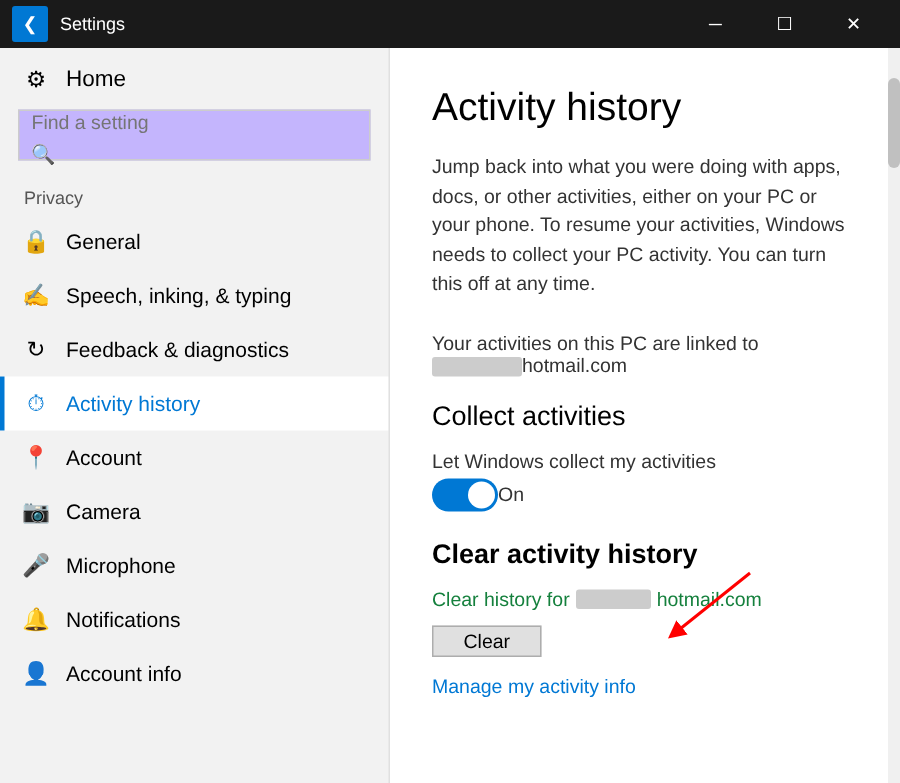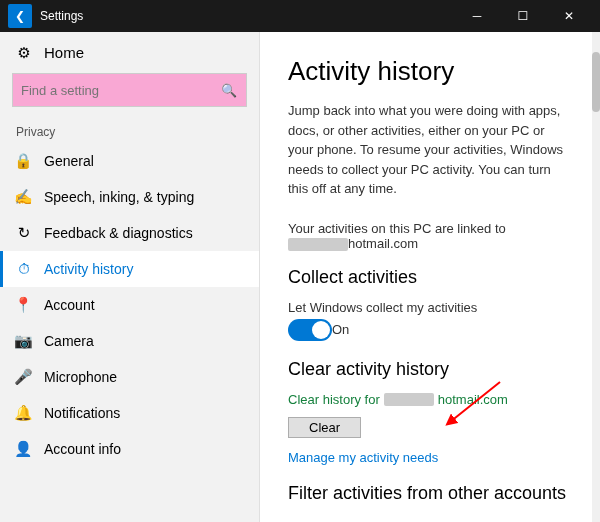--- a/index.html
+++ b/index.html
@@ -74,26 +74,27 @@
       cursor: pointer;
       font-size: 15px;
       font-weight: 400;
       color: #000;
       gap: 12px;
     }
 
     .search-box {
       margin: 0 12px 8px 12px;
       display: flex;
-      align-items: center;
-      background: #f9a8d4;
+      align-items: flex-start;
+      background: #c4b5fd;
       border: 1px solid #ccc;
       height: 34px;
       padding: 0 8px;
       gap: 6px;
+      flex-direction: column;
     }
     .search-box input {
       border: none;
       outline: none;
       flex: 1;
       font-size: 13px;
       background: transparent;
       color: #555;
     }
 
@@ -228,21 +229,21 @@
       right: 2px;
       transition: right 0.2s;
     }
     .toggle-on-label {
       font-size: 13px;
       color: #333;
     }
 
     .clear-heading {
       font-size: 18px;
-      font-weight: 400;
+      font-weight: 700;
       margin-bottom: 12px;
       color: #000;
     }
 
     .clear-for-row {
       font-size: 13px;
       color: #15803d;
       margin-bottom: 10px;
       display: flex;
       align-items: center;
@@ -388,23 +389,22 @@
       <h2 class="clear-heading">Clear activity history</h2>
 
       <div class="clear-for-row">
         <span>Clear history for</span>
         <span class="redacted" style="width:50px;"></span>
           <span>hotmail.com</span>
       </div>
 
       <button class="clear-button">Clear</button>
 
-      <a class="manage-link">Manage my activity needs</a>
-
-      <h2 class="filter-heading">Filter activities from other accounts</h2>
+      <a class="manage-link">Manage my activity info</a>
+
     </div>
 
     <div class="scrollbar">
       <div class="scrollbar-thumb"></div>
     </div>
 
     <svg class="arrow-annotation" width="100" height="60">
       <line x1="80" y1="10" x2="30" y2="50" stroke="red" stroke-width="2" marker-end="url(#arrow)"></line>
       <defs>
         <marker id="arrow" markerWidth="6" markerHeight="6" refX="3" refY="3" orient="auto">

